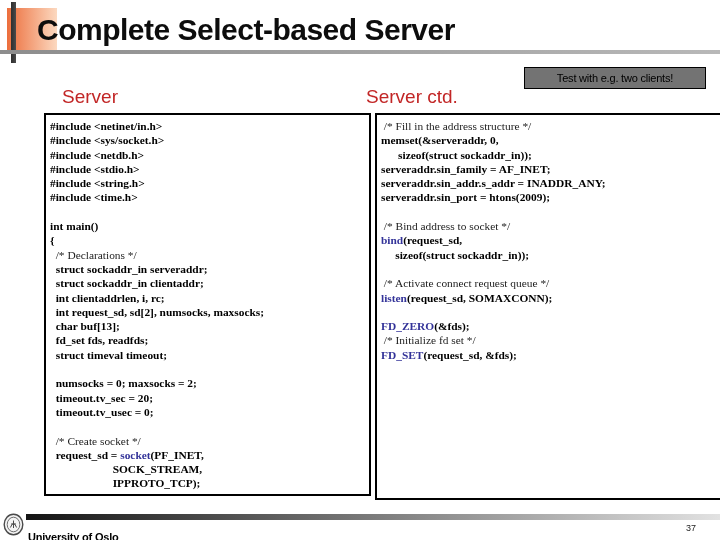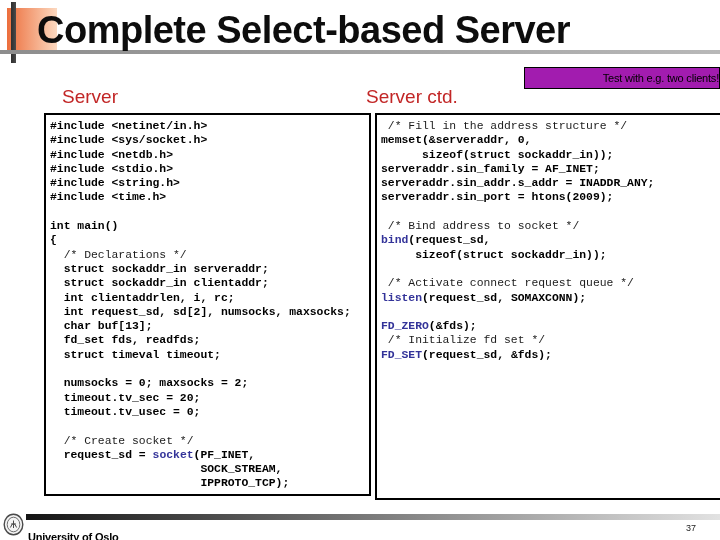--- a/index.html
+++ b/index.html
@@ -16,41 +16,41 @@
   .accent-vbar {
     position:absolute; left:11px; top:2px; width:5px; height:61px;
     background:linear-gradient(to right,#2e2e2e,#4a4a4a);
   }
   .title-rule {
     position:absolute; left:0; top:50px; width:720px; height:4px;
     background:linear-gradient(to right,#8d8d8d,#b8b8b8);
   }
   .slide-title {
     position:absolute; left:37px; top:11px;
-    font-size:38px; line-height:38px; letter-spacing:-0.5px; color:#0d0d0d;
+    font-size:30px; line-height:38px; letter-spacing:-0.5px; color:#0d0d0d;
     white-space:nowrap;
   }
   
   .callout {
-    position:absolute; left:524px; top:67px; width:196px; height:22px;
-    border:1px solid #000; background:#a21caf;
-    font-size:11px; line-height:20px; text-align:right; letter-spacing:-0.2px;
+    position:absolute; left:524px; top:67px; width:182px; height:22px;
+    border:1px solid #000; background:#737373;
+    font-size:11px; line-height:20px; text-align:center; letter-spacing:-0.2px;
   }
   
   .col-heading {
     position:absolute; top:86px; font-size:19px; line-height:22px;
     color:#c22626; white-space:nowrap;
   }
   .col-heading.left  { left:46px;margin-left:16px; }
   .col-heading.right { left:366px; }
   
   .codebox {
     position:absolute; top:113px; border:2px solid #000; background:#fff;
     padding:4px 0 0 4px; overflow:hidden;
-    font-family:Liberation Mono, monospace;
+    font-family:Liberation Serif, serif;
     font-size:11.4px; line-height:14.3px; font-weight:bold;
   }
   .codebox.left  { left:44px;  width:327px; height:383px; }
   .codebox.right { left:375px; width:380px; height:387px; }
   .code-line { white-space:pre; }
   .code-line .code    { color:#000; }
   .code-line .comment { font-weight:normal; color:#1c1c1c; }
   .code-line .keyword { color:#333399; }
   
   .footer-bar {

